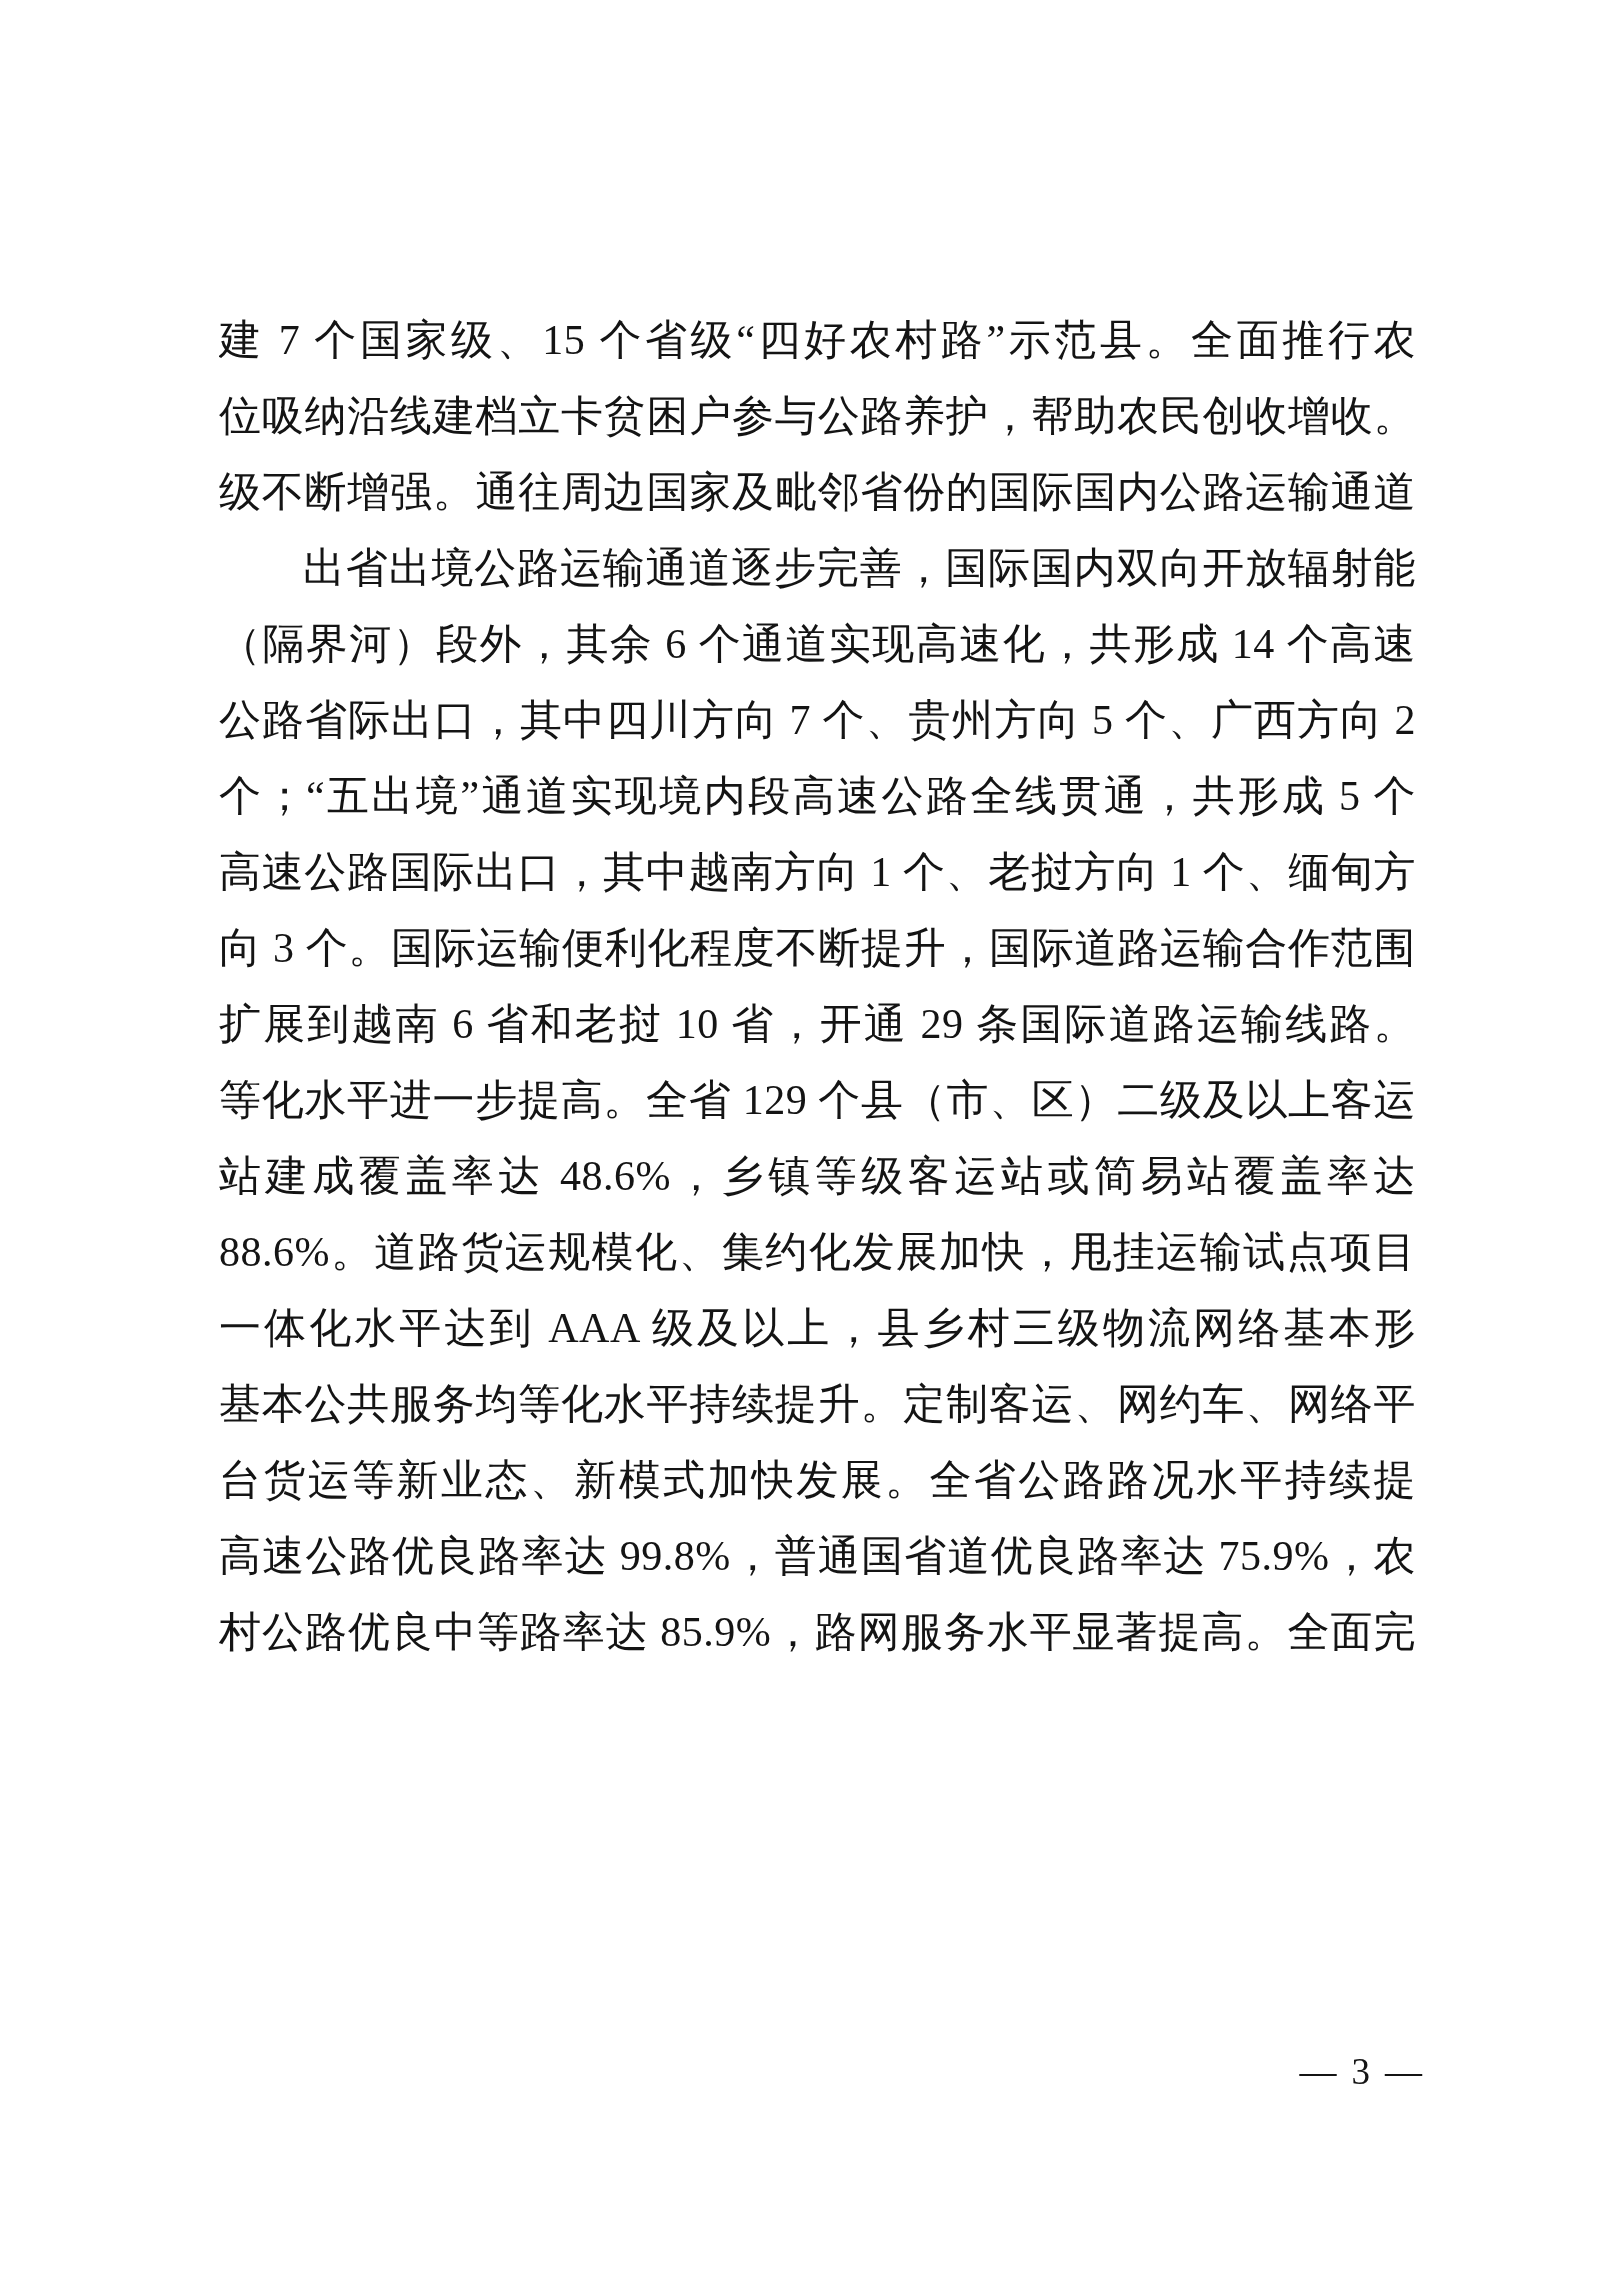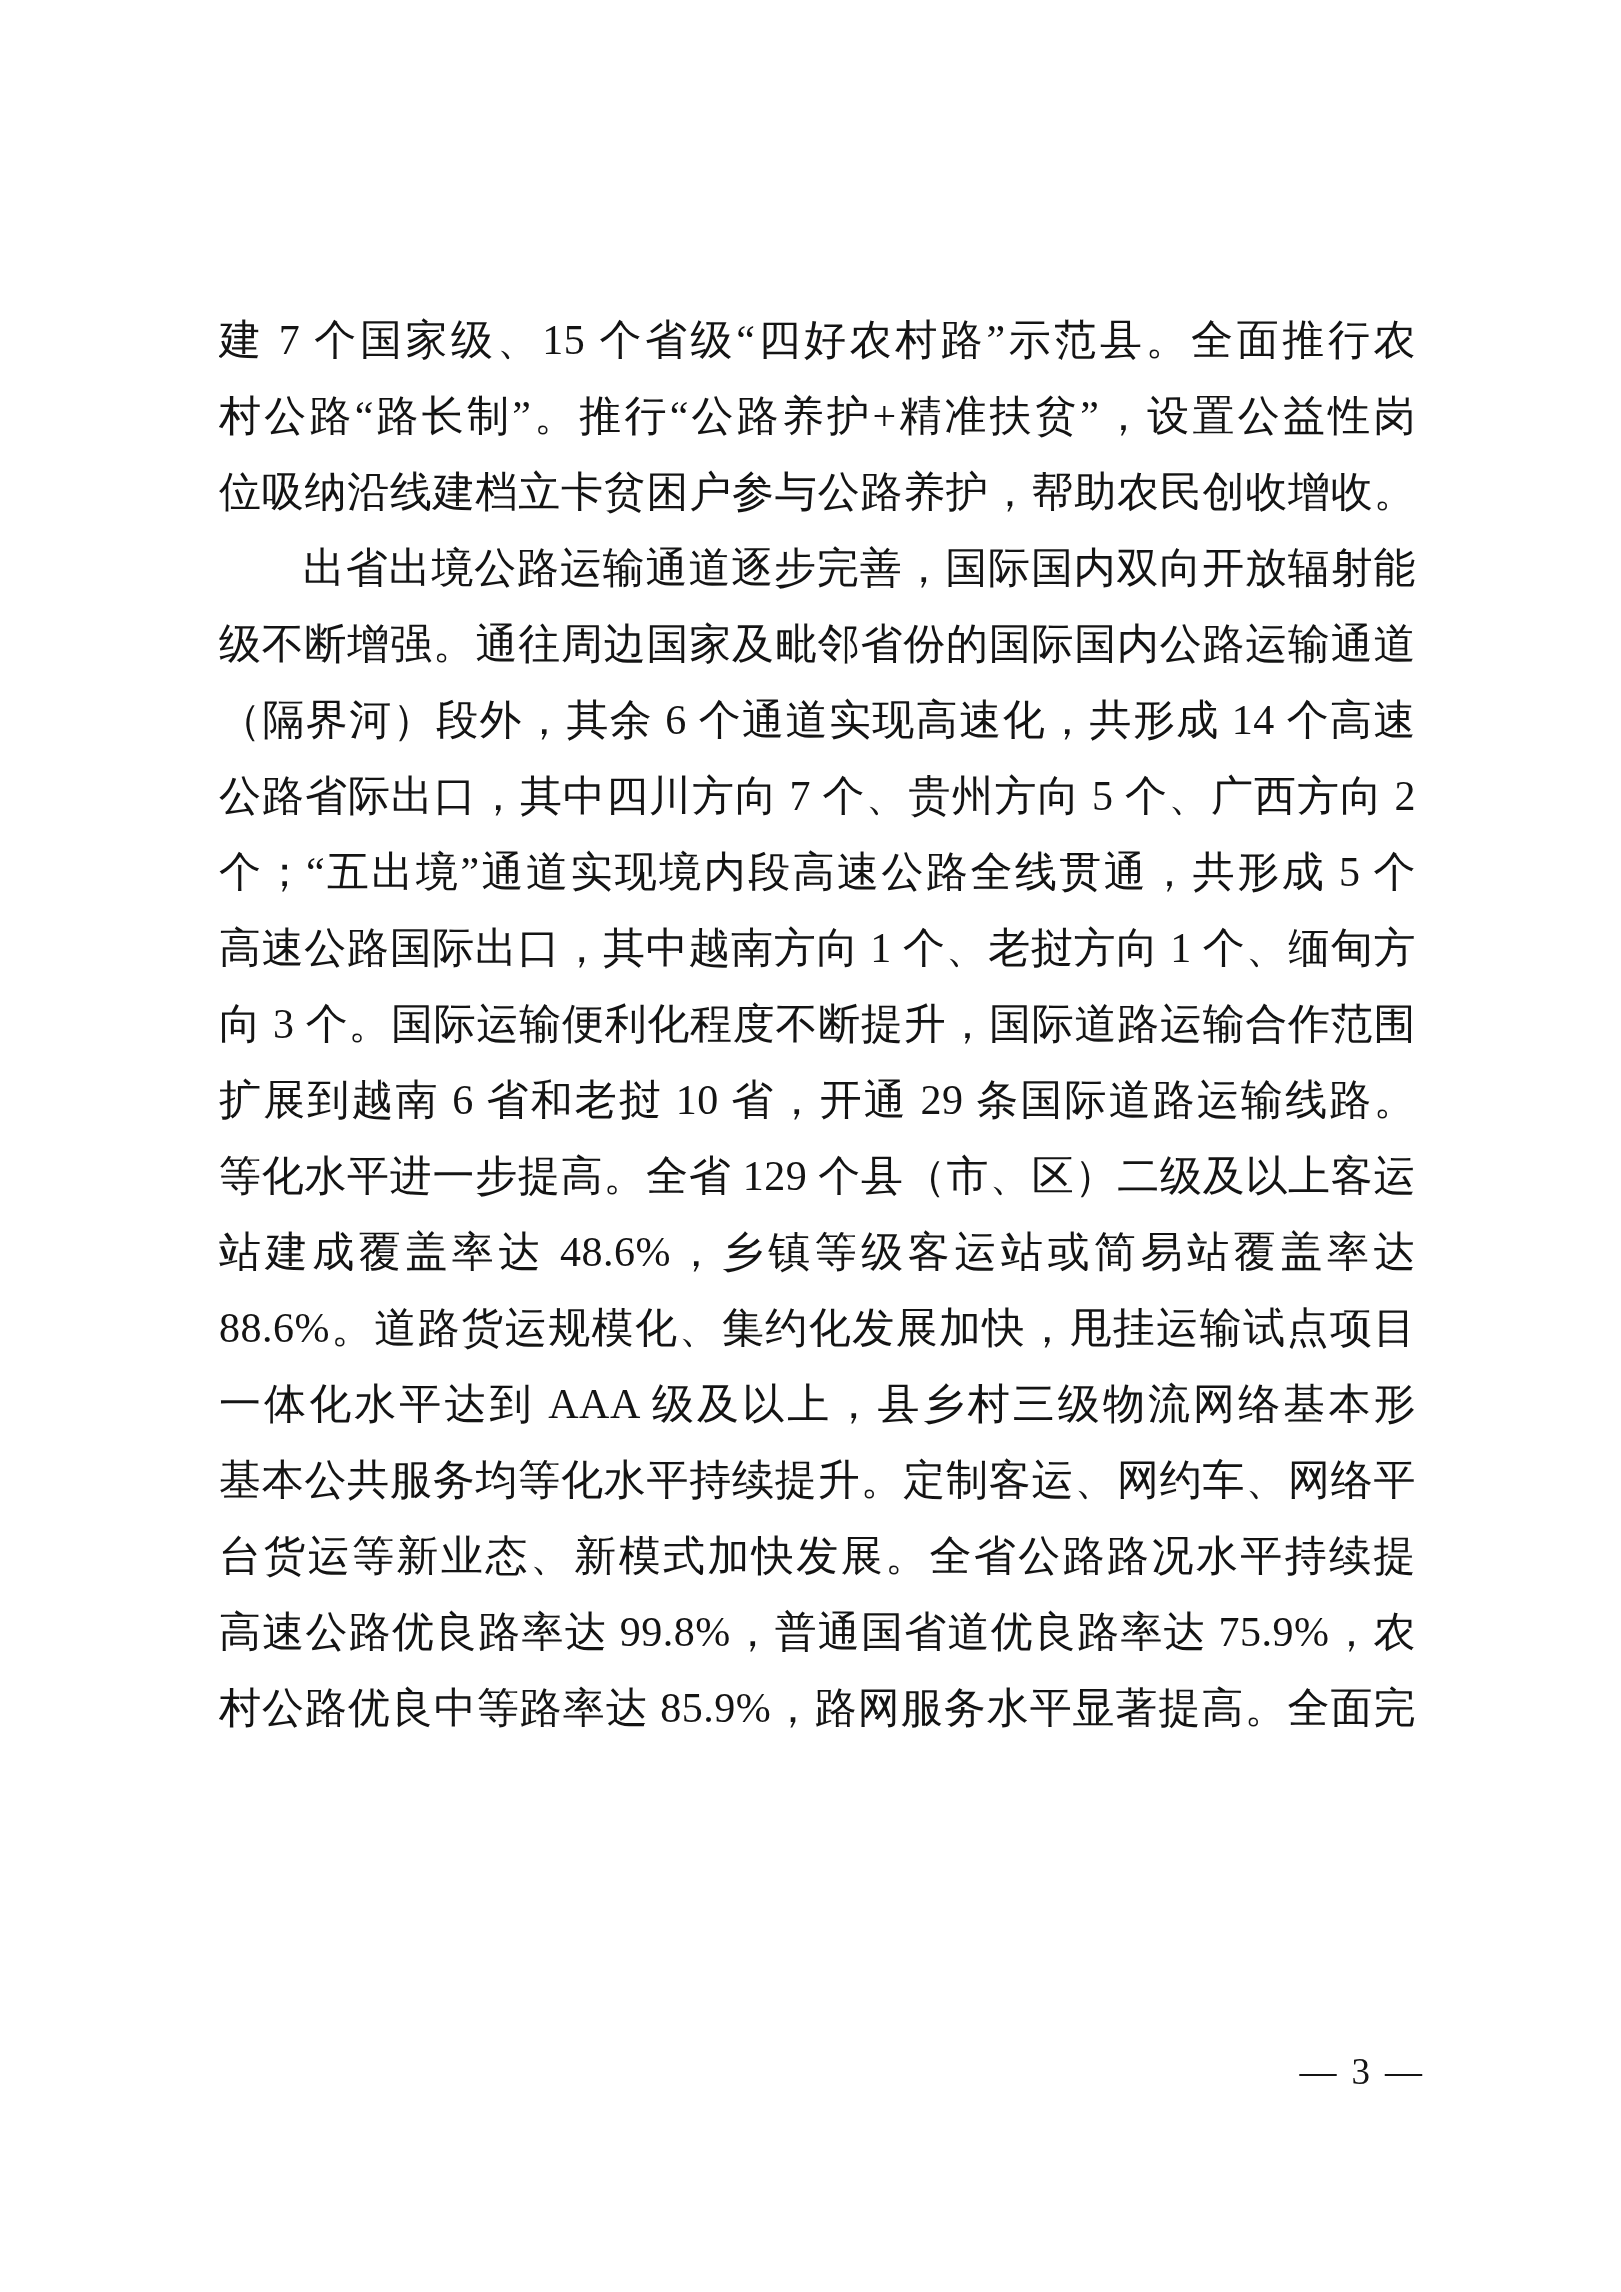--- a/index.html
+++ b/index.html
@@ -49,24 +49,23 @@
     letter-spacing: 2.9px;
     white-space: nowrap;
   }
 </style>
 </head>
 <body>
 
 <div class="page">
   <div class="doc-body">
       <div class="line">建 7 个国家级、15 个省级“四好农村路”示范县。全面推行农</div>
-      <div class="line">村公路“路长制”。推行“公路养护+精准扶贫”，设置公益性岗</div>
       <div class="line">位吸纳沿线建档立卡贫困户参与公路养护，帮助农民创收增收。</div>
+      <div class="line">级不断增强。通往周边国家及毗邻省份的国际国内公路运输通道</div>
       <div class="line indent">出省出境公路运输通道逐步完善，国际国内双向开放辐射能</div>
-      <div class="line">级不断增强。通往周边国家及毗邻省份的国际国内公路运输通道</div>
       <div class="line">（隔界河）段外，其余 6 个通道实现高速化，共形成 14 个高速</div>
       <div class="line">公路省际出口，其中四川方向 7 个、贵州方向 5 个、广西方向 2</div>
       <div class="line">个；“五出境”通道实现境内段高速公路全线贯通，共形成 5 个</div>
       <div class="line">高速公路国际出口，其中越南方向 1 个、老挝方向 1 个、缅甸方</div>
       <div class="line">向 3 个。国际运输便利化程度不断提升，国际道路运输合作范围</div>
       <div class="line">扩展到越南 6 省和老挝 10 省，开通 29 条国际道路运输线路。</div>
       <div class="line">等化水平进一步提高。全省 129 个县（市、区）二级及以上客运</div>
       <div class="line">站建成覆盖率达 48.6%，乡镇等级客运站或简易站覆盖率达</div>
       <div class="line">88.6%。道路货运规模化、集约化发展加快，甩挂运输试点项目</div>
       <div class="line">一体化水平达到 AAA 级及以上，县乡村三级物流网络基本形成，</div>

